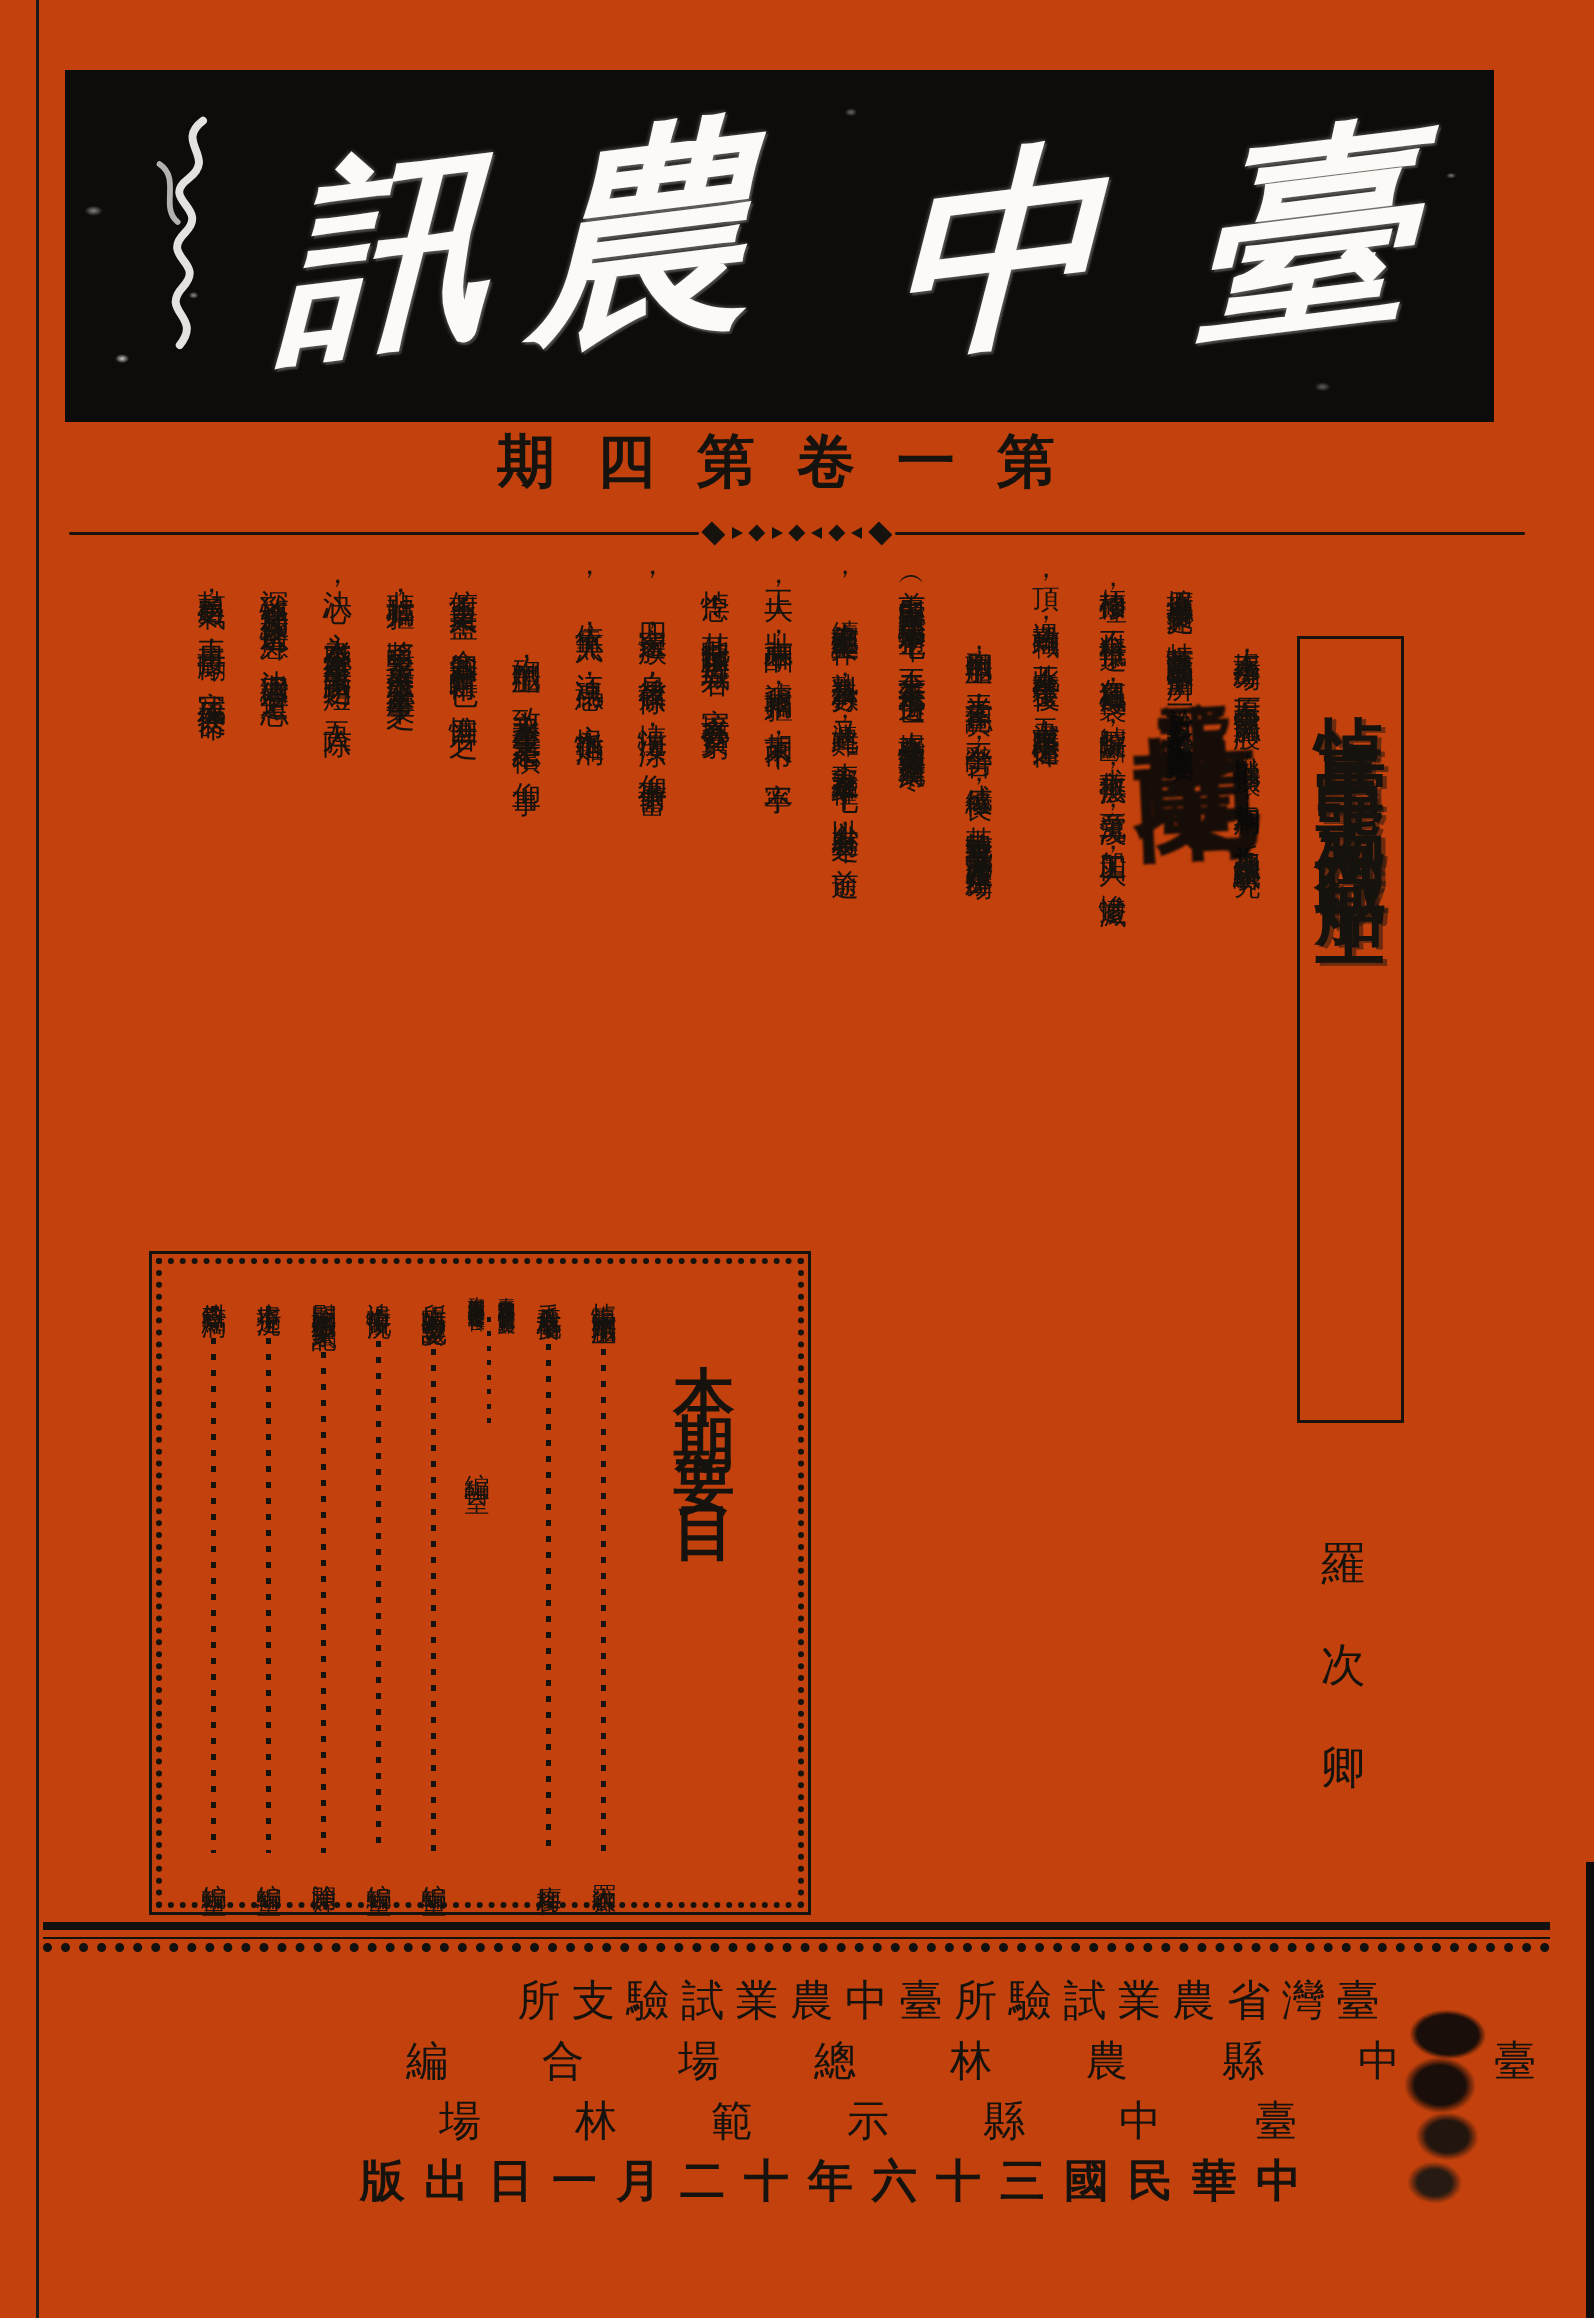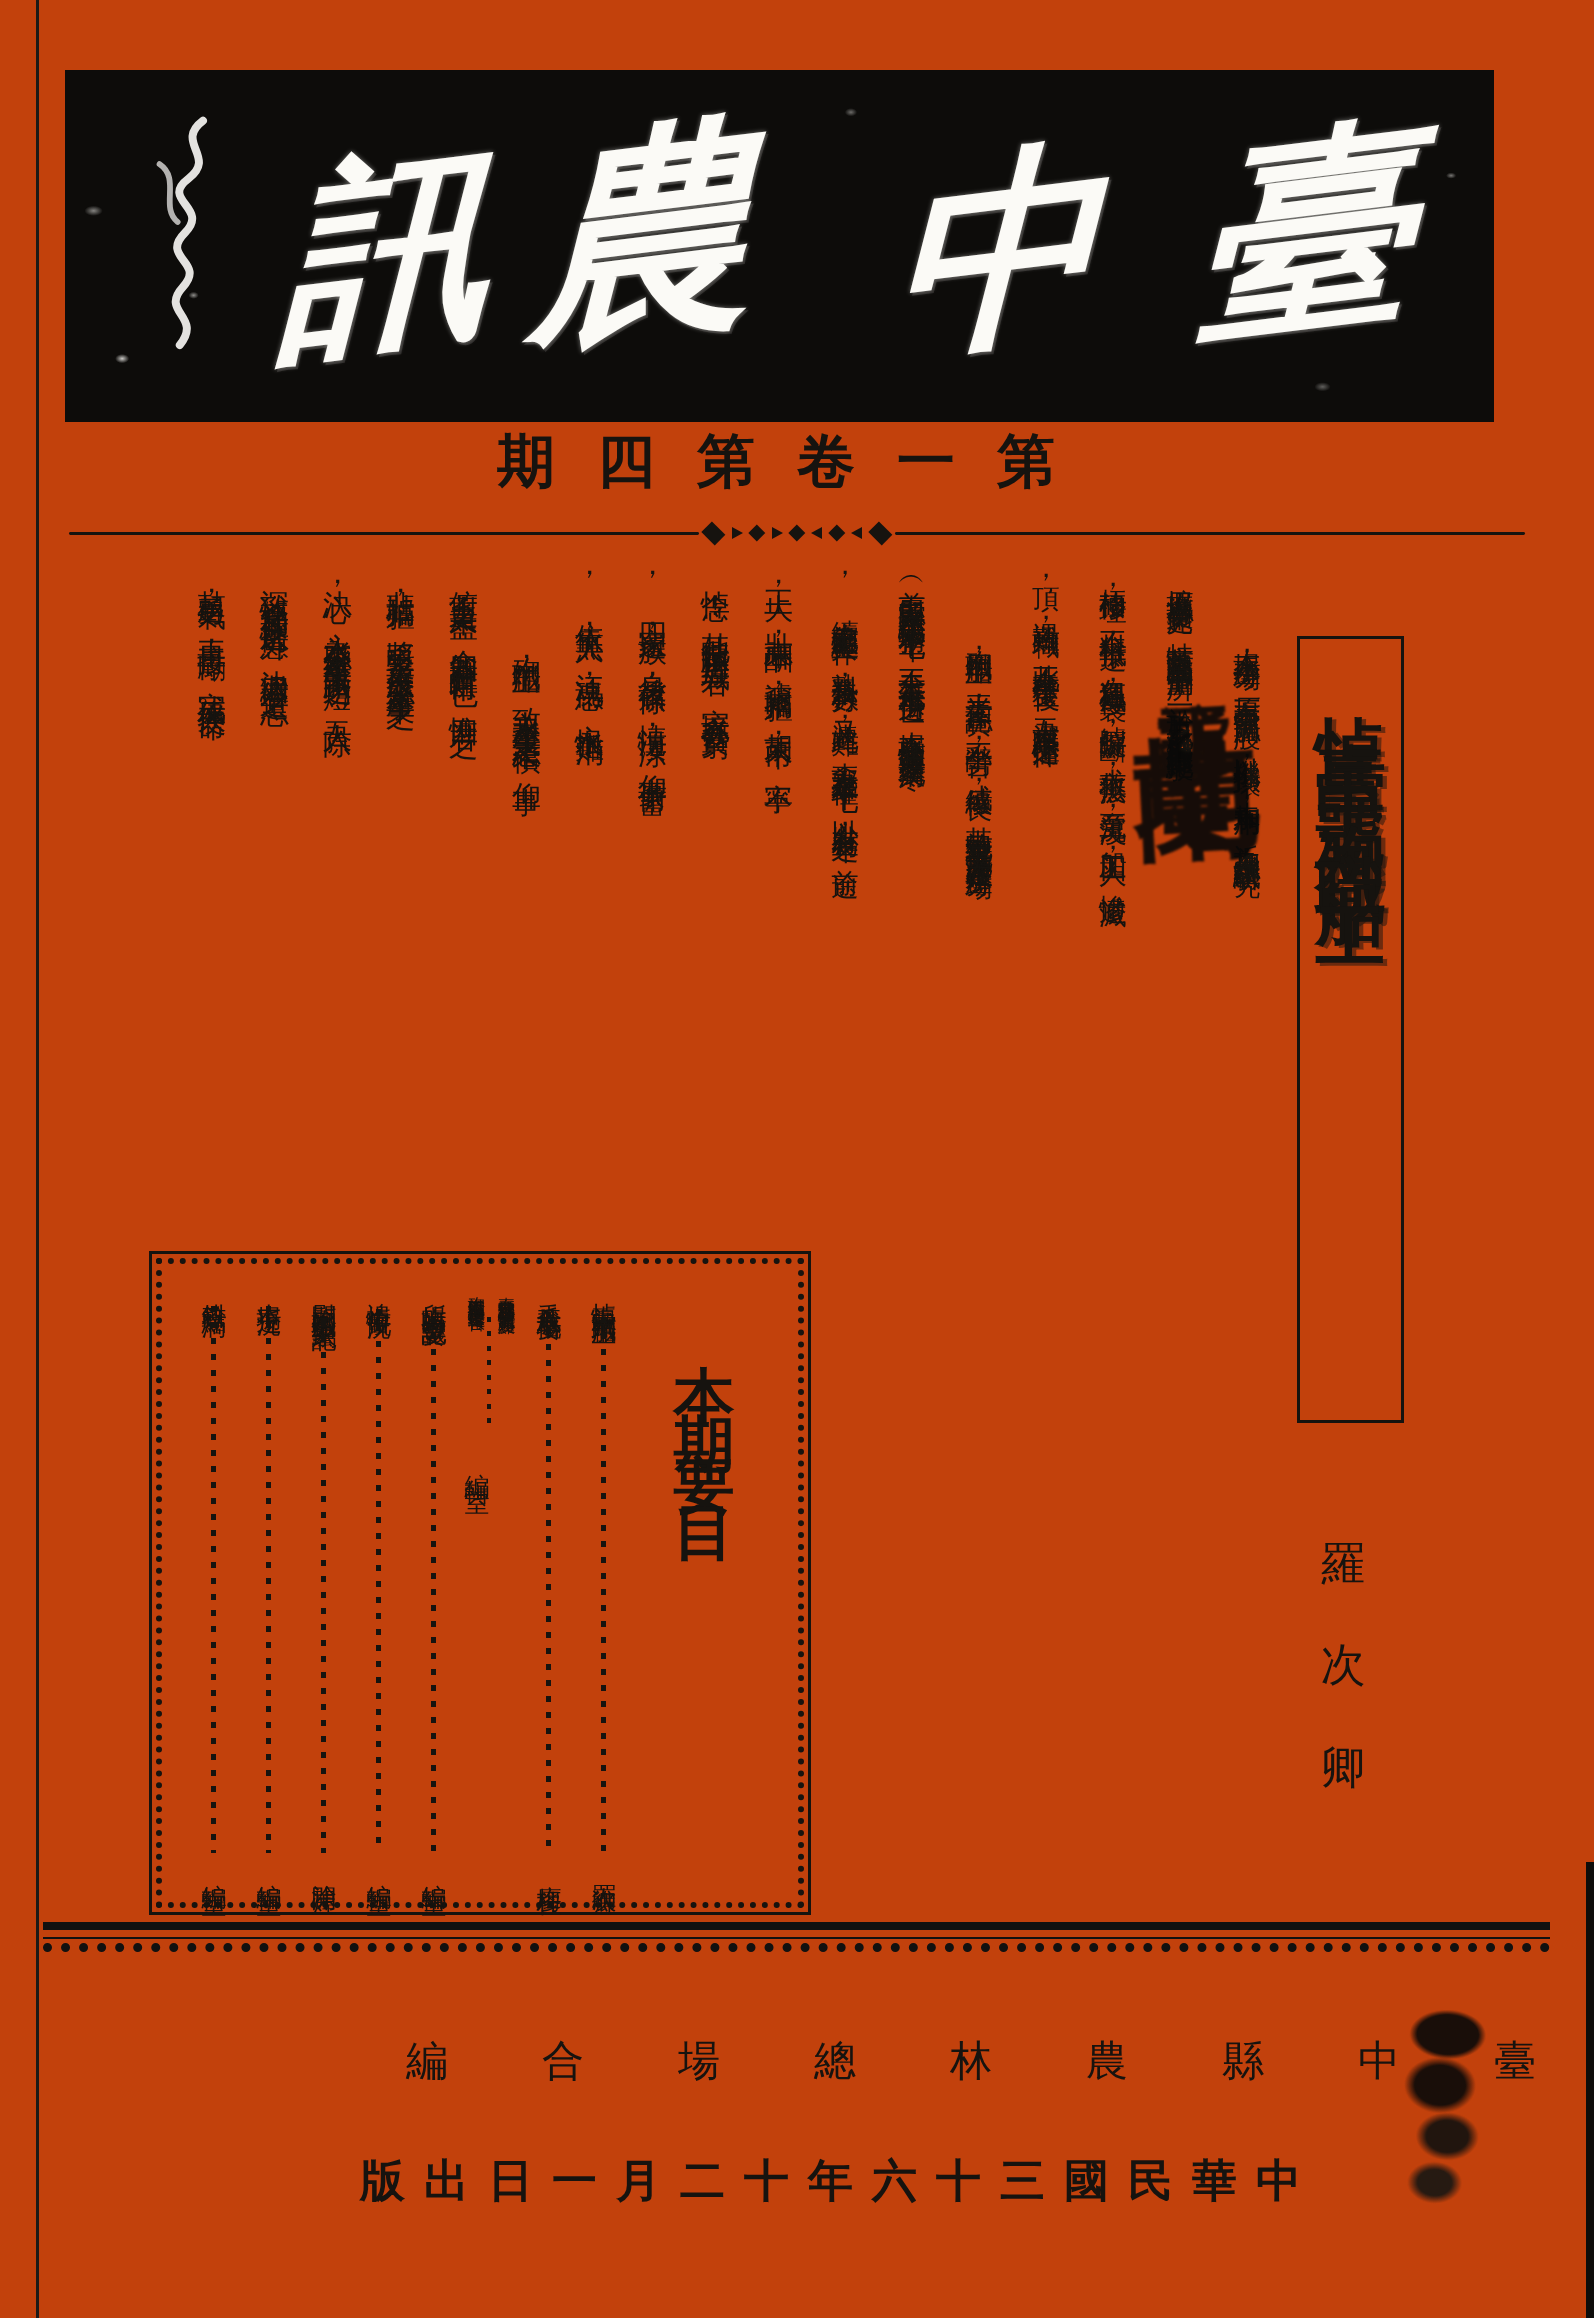--- a/index.html
+++ b/index.html
@@ -228,19 +228,21 @@
       </div>
     </div>
   </div>
 
   <div class="bottom-rule">
     <div class="r1"></div>
     <div class="r2"></div>
     <div class="r3"></div>
   </div>
 
+  <div class="pub pub1">所支驗試業農中臺所驗試業農省灣臺</div>
   <div class="pub pub2">編合場總林農縣中臺</div>
+  <div class="pub pub3">場林範示縣中臺</div>
   <div class="pub-date">版出日一月二十年六十三國民華中</div>
 
   <div class="stamp"></div>
 
 </div>
 
 
 </body></html>

